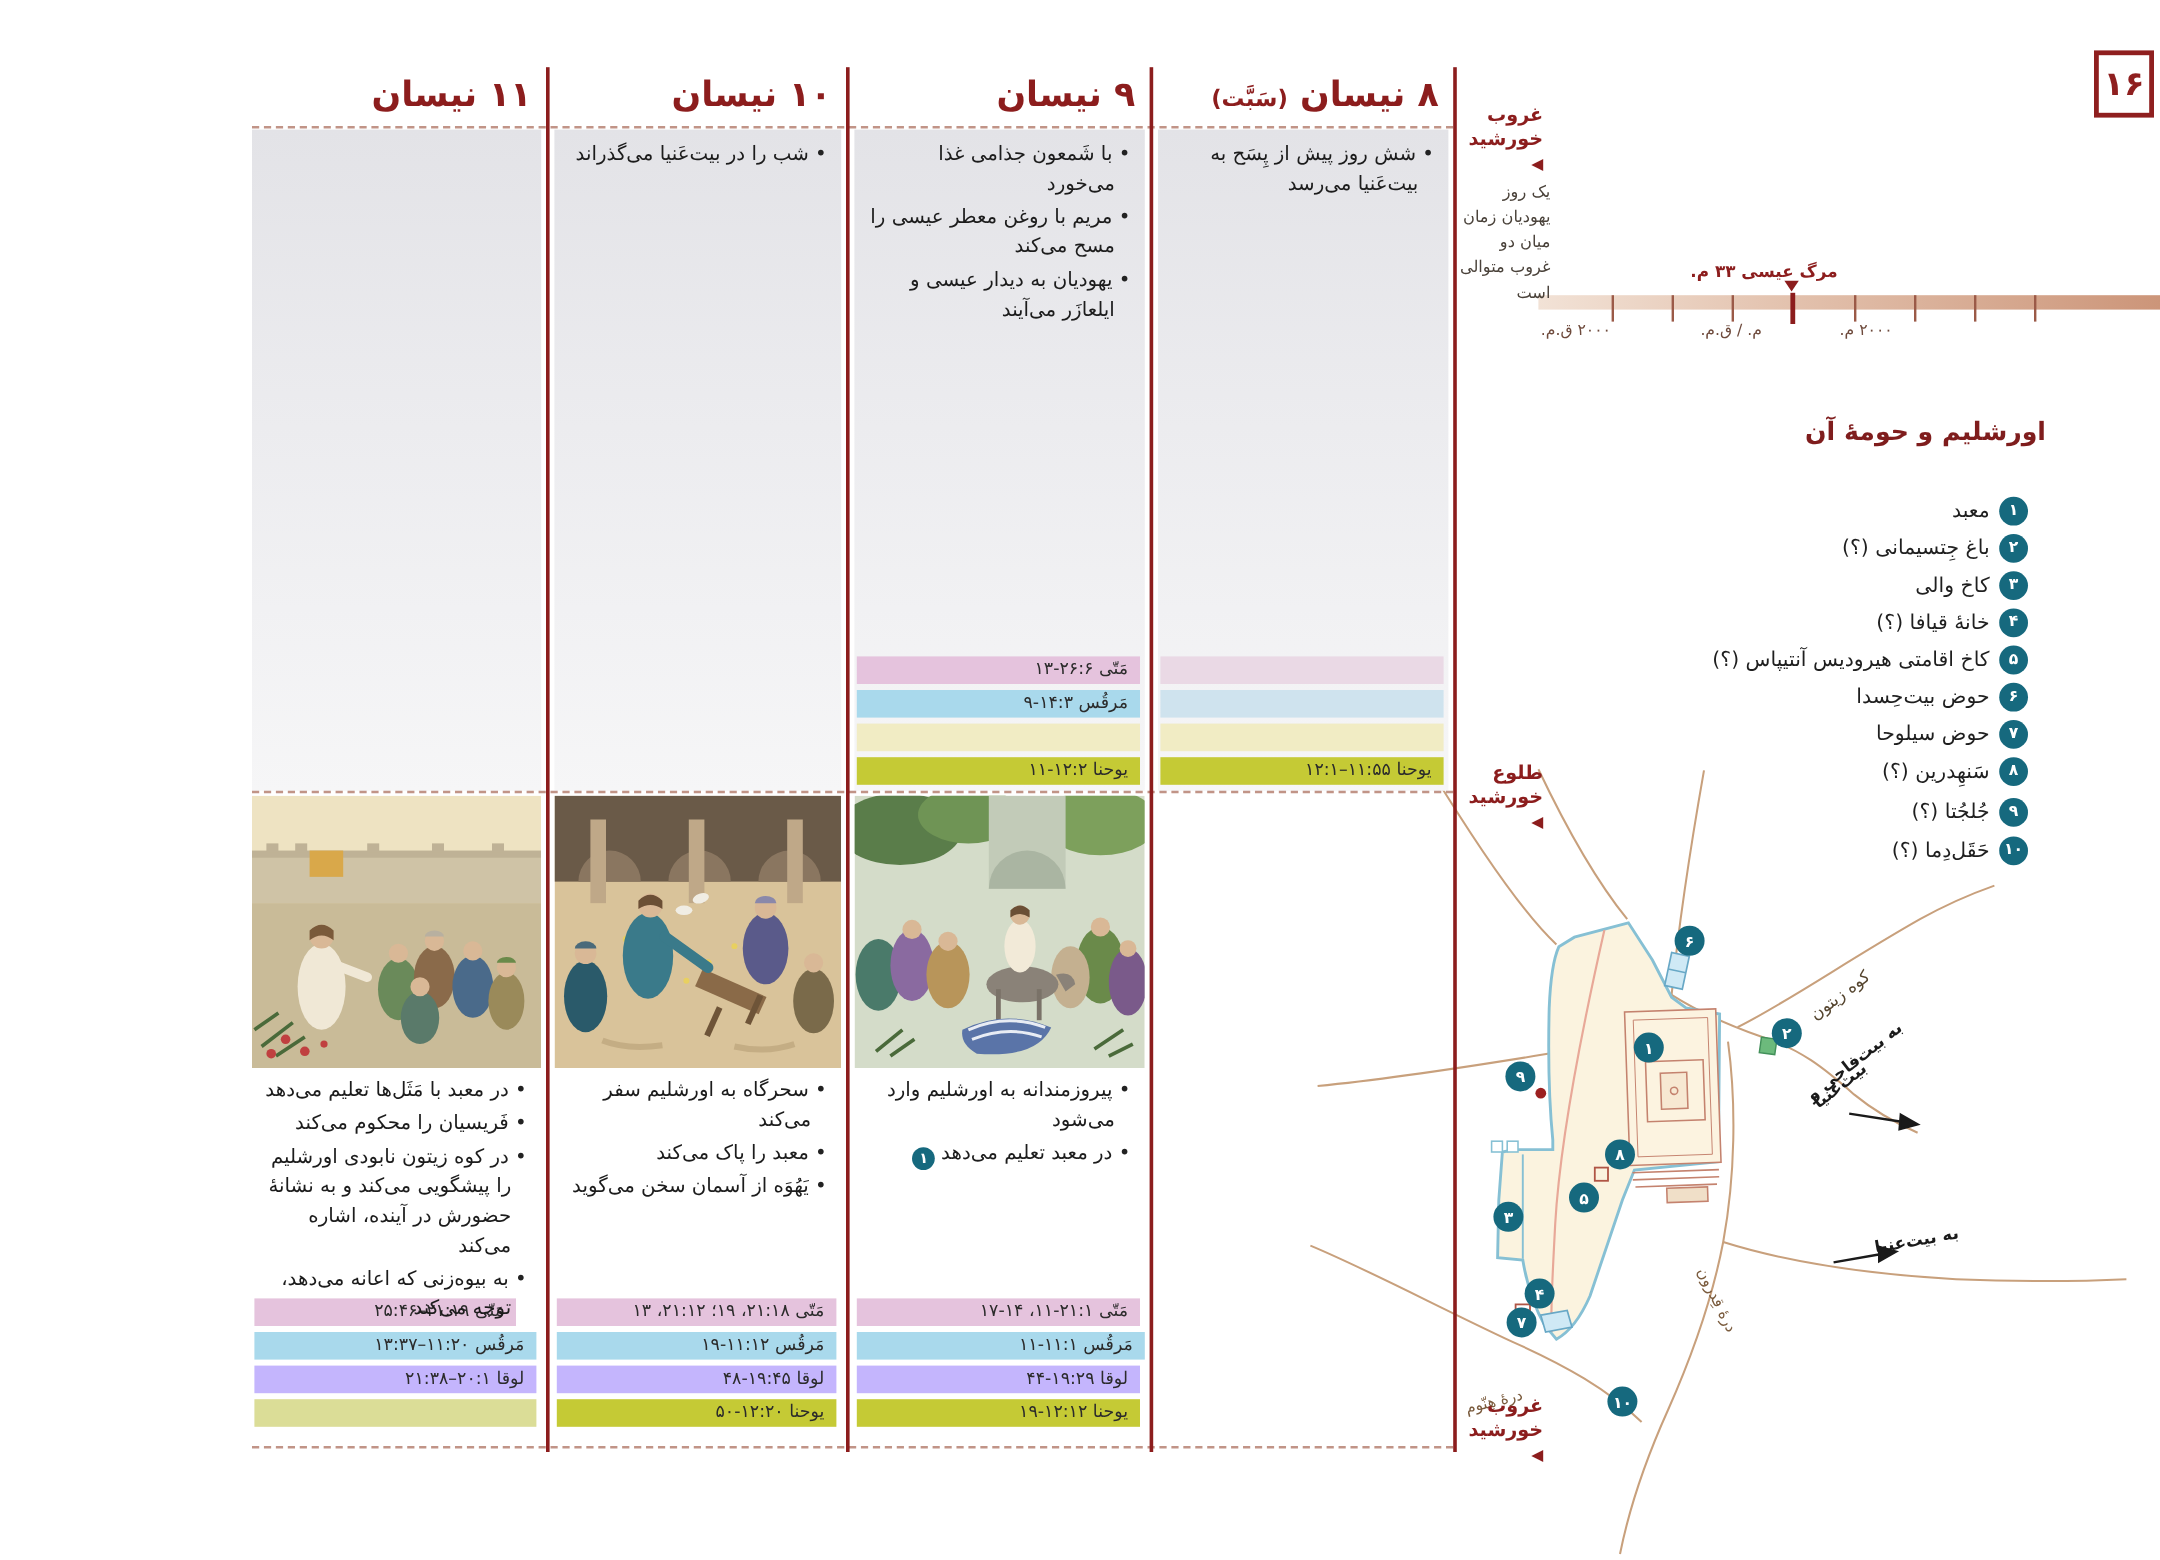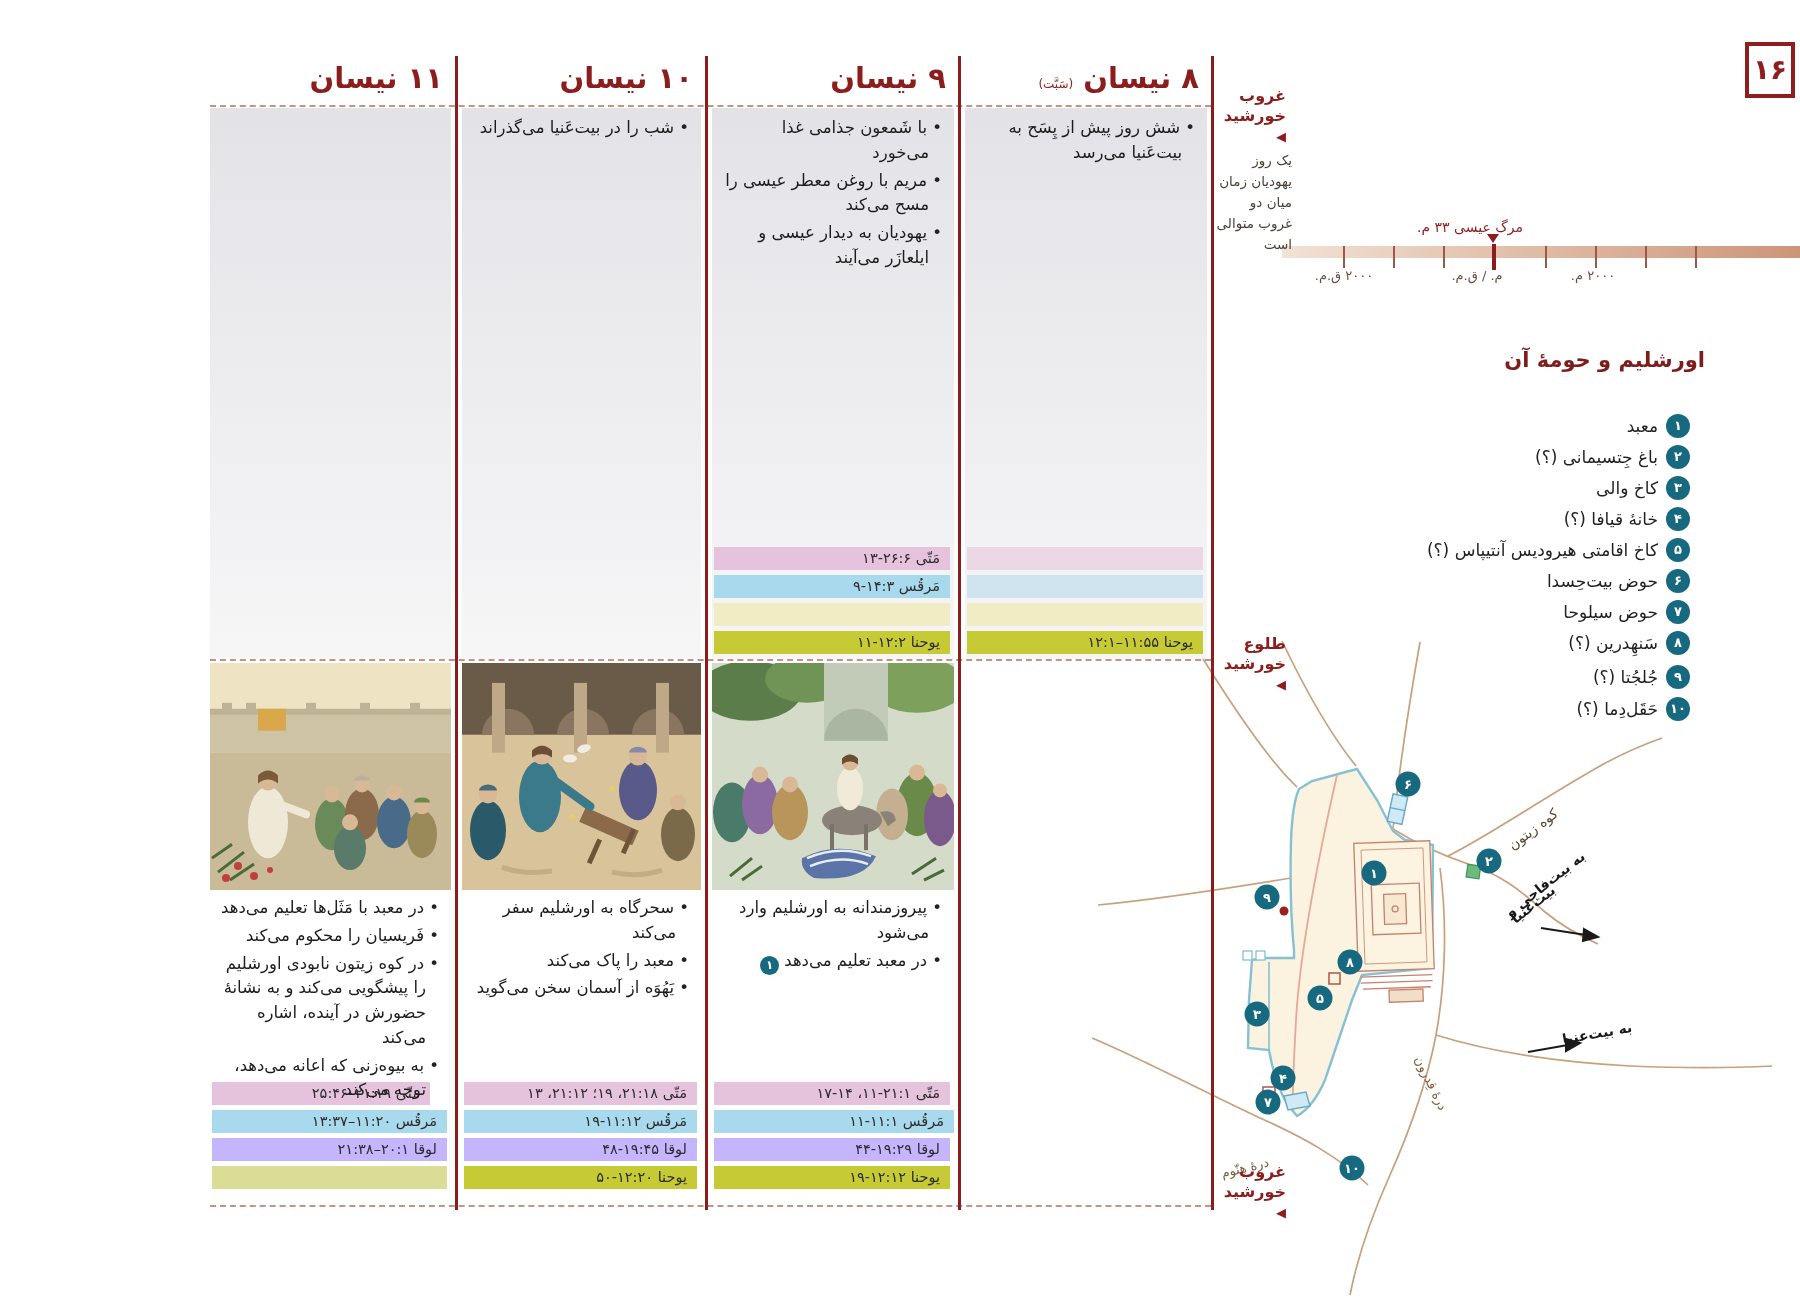--- a/index.html
+++ b/index.html
@@ -3,21 +3,21 @@
 <meta charset="utf-8">
 <style>
   html,body{margin:0;padding:0;background:#ffffff;}
   body{font-family:"DejaVu Sans",sans-serif;}
   #page{position:relative;width:1800px;height:1300px;background:#ffffff;overflow:hidden;}
 
   .sep{position:absolute;width:3px;background:#8c1d1d;top:56px;height:1154px;z-index:5;}
   .dashline{position:absolute;left:210px;width:1001px;height:0;border-top:2px dashed rgba(160,90,70,.65);z-index:1;}
 
   .colhead{position:absolute;top:54px;height:48px;line-height:48px;font-size:29px;font-weight:600;color:#8c1d1d;text-align:right;padding-left:0;padding-right:8px;box-sizing:border-box;z-index:4;white-space:nowrap;}
-  .colhead .small{font-size:12px;font-weight:400;}
+  .colhead .small{font-size:19px;font-weight:700;}
 
   .greypanel{position:absolute;top:108px;height:551px;background:linear-gradient(180deg,#e3e3e7 0%,#ececef 45%,#f6f6f7 100%);z-index:0;}
 
   .evs{position:absolute;font-size:16.5px;line-height:1.5;color:#1c1c1c;text-align:right;padding-right:12px;padding-left:8px;box-sizing:border-box;z-index:3;}
   .ev{padding-right:13px;text-indent:-13px;margin-bottom:3px;}
   .ev::before{content:"• ";color:#222;}
   .b1{display:inline-block;width:19px;height:19px;border-radius:50%;background:#16697e;color:#fff;font-size:12px;font-weight:bold;line-height:19px;text-align:center;text-indent:0;margin-right:5px;vertical-align:-3px;}
 
   .band{position:absolute;height:23px;line-height:23px;font-size:14.5px;text-align:right;padding-right:10px;box-sizing:border-box;color:#2b2b2b;z-index:2;white-space:nowrap;}
   .mt{background:#e5c3dd}.mk{background:#a9d9ec}.lk{background:#c4b5fd}.jn{background:#c5ca35}
@@ -30,22 +30,22 @@
   .sunlbl .arr{font-size:13px;}
   .daynote{position:absolute;left:1212px;width:80px;font-size:13.5px;color:#4a423a;text-align:right;line-height:1.55;z-index:6;}
 
   .titlebox{position:absolute;left:1745px;top:42px;width:50px;height:56px;border:4px solid #8f1f1f;box-sizing:border-box;color:#8f1f1f;font-size:28px;font-weight:600;text-align:center;line-height:48px;z-index:6;}
   .pagetitle{position:absolute;left:1280px;top:38px;width:453px;text-align:left;color:#7f1d1d;font-size:41px;font-weight:600;line-height:1.32;z-index:6;}
   .pagetitle div{direction:rtl;}
 
   .tl-bar{position:absolute;left:1282px;top:246px;width:518px;height:12px;background:linear-gradient(90deg,#f2e2d6 0%,#e3c2ae 40%,#cc9579 100%);z-index:2;}
   .tick{position:absolute;top:246px;width:2px;height:22px;background:#9b5a48;z-index:3;}
   .tick.dark{width:4px;height:26px;top:244px;background:#8c1d1d;}
-  .tl-lab{position:absolute;top:268px;width:120px;text-align:center;font-size:13px;color:#6e4a3c;z-index:3;white-space:nowrap;}
-  .death{position:absolute;left:1385px;top:219px;width:170px;text-align:center;font-size:14px;font-weight:normal;color:#8c1d1d;z-index:3;white-space:nowrap;}
+  .tl-lab{position:absolute;top:268px;width:120px;text-align:left;font-size:13px;color:#6e4a3c;z-index:3;white-space:nowrap;}
+  .death{position:absolute;left:1385px;top:219px;width:170px;text-align:center;font-size:14px;font-weight:bold;color:#8c1d1d;z-index:3;white-space:nowrap;}
   .deathmark{position:absolute;left:1487px;top:234px;width:0;height:0;border-left:6px solid transparent;border-right:6px solid transparent;border-top:9px solid #8c1d1d;z-index:3;}
 
   .legendhead{position:absolute;left:1380px;top:348px;width:325px;text-align:right;font-size:21px;font-weight:bold;color:#7f1d1d;z-index:6;}
   .litem{position:absolute;left:1330px;width:360px;height:26px;display:flex;flex-direction:row;align-items:center;gap:8px;z-index:6;}
   .litem .num{flex:0 0 auto;width:24px;height:24px;border-radius:50%;background:#16697e;color:#fff;font-size:13px;font-weight:bold;text-align:center;line-height:24px;}
   .litem .lab{font-size:17px;color:#1f1f1f;white-space:nowrap;}
 
   #mapsvg{position:absolute;left:1090px;top:620px;width:710px;height:680px;z-index:0;}
 </style>
 </head>

